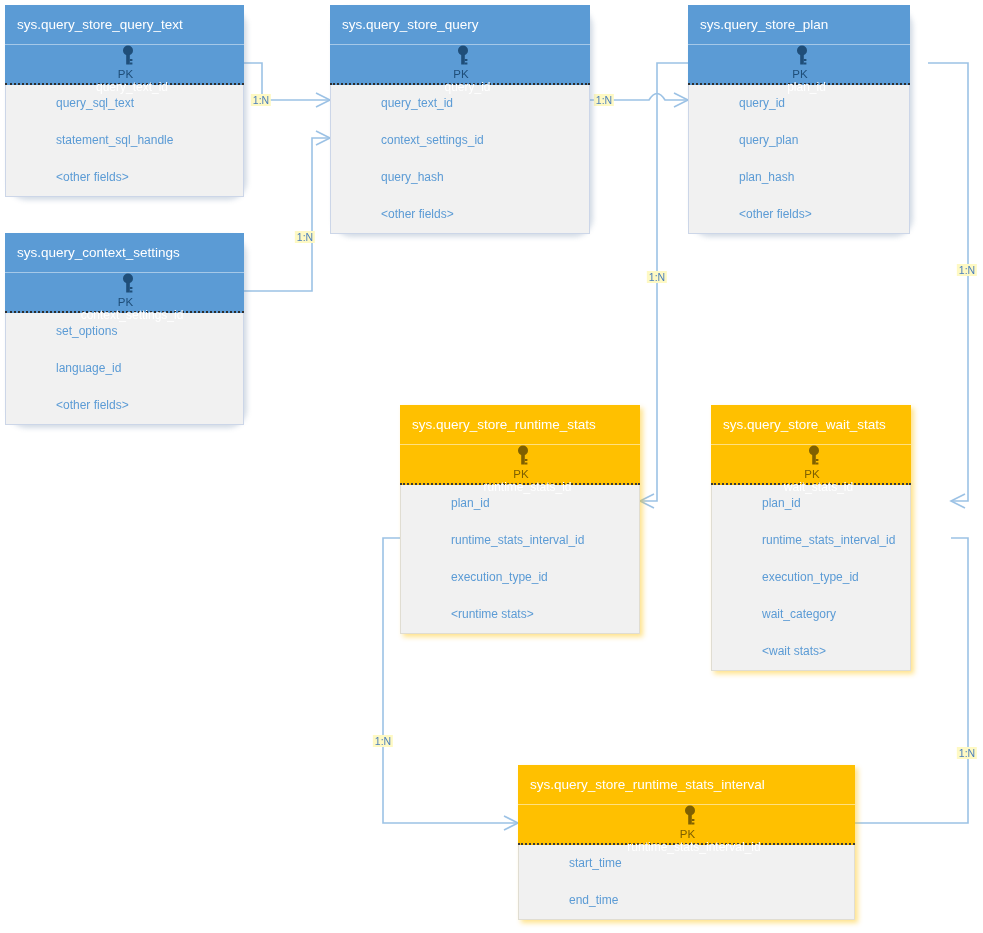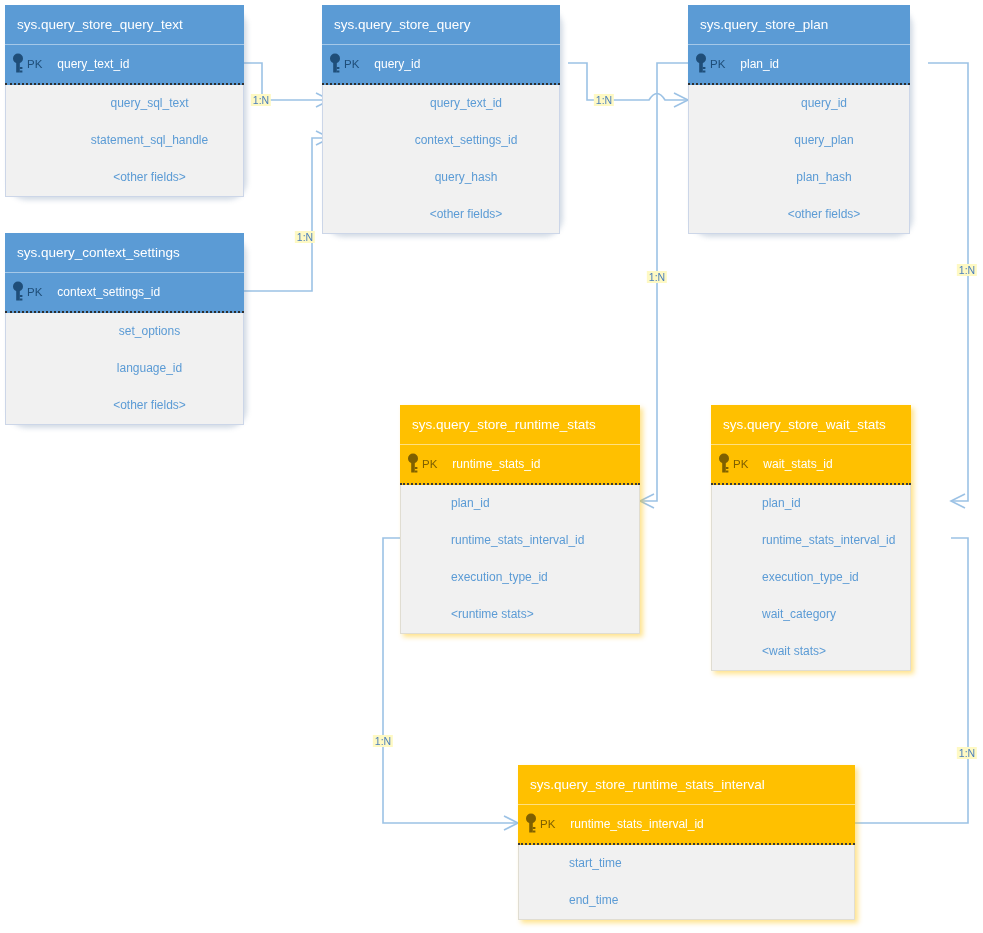--- a/index.html
+++ b/index.html
@@ -18,49 +18,50 @@
     height:39px;line-height:39px;
     padding-left:12px;
     color:#ffffff;font-size:13.5px;
     white-space:nowrap;overflow:hidden;
   }
   .etable .pkrow{
     height:38px;
     display:flex;align-items:center;
     color:#ffffff;font-size:12px;
     white-space:nowrap;
+    flex-direction:column;
   }
   .etable .pkrow .keywrap{margin-left:7px;display:flex;align-items:center;}
   .etable .pkrow .pklabel{margin-left:2px;font-size:11.5px;}
   .etable .pkrow .pkname{margin-left:15px;color:#ffffff;}
   .etable .body{background:#F1F1F1;}
   .etable .frow{
     height:37px;line-height:37px;
     padding-left:50px;
     color:#5B9BD5;font-size:12px;
     white-space:nowrap;
   }
 
   .blue  .hdr,  .blue .pkrow {background:#5B9BD5;}
   .blue  .hdr{border-bottom:1px solid rgba(255,255,255,0.45);}
   .blue  .pkrow{border-bottom:2px dotted #2e2e2e;}
   .blue  .pklabel{color:#1F4E79;}
-  .blue  .body{border:1px solid #ccd6e8;border-top:none;text-align:center;}
+  .blue  .body{border:1px solid #ccd6e8;border-top:none;}
   .blue{box-shadow:3px 3px 5px rgba(110,135,170,0.30);border-radius:19px;}
 
   .orange .hdr, .orange .pkrow {background:#FFC000;}
   .orange .hdr{border-bottom:1px solid rgba(255,255,255,0.5);}
   .orange .pkrow{border-bottom:2px dotted #3a3a3a;}
   .orange .pklabel{color:#7F6000;}
   .orange .body{border:1px solid #e0ddd2;border-top:none;}
   .orange{box-shadow:3px 3px 5px rgba(255,192,0,0.45);}
 
   
   .t-query-text      {left:5px;  top:5px;   width:239px;}
-  .t-query           {left:322px;top:5px;   width:238px;}
+  .t-query           {left:330px;top:5px;   width:260px;}
   .t-plan            {left:688px;top:5px;   width:222px;}
   .t-context         {left:5px;  top:233px; width:239px;}
   .t-runtime         {left:400px;top:405px; width:240px;}
   .t-wait            {left:711px;top:405px; width:200px;}
   .t-interval        {left:518px;top:765px; width:337px;}
 
   
   .card{
     position:absolute;
     transform:translate(-50%,-50%);

